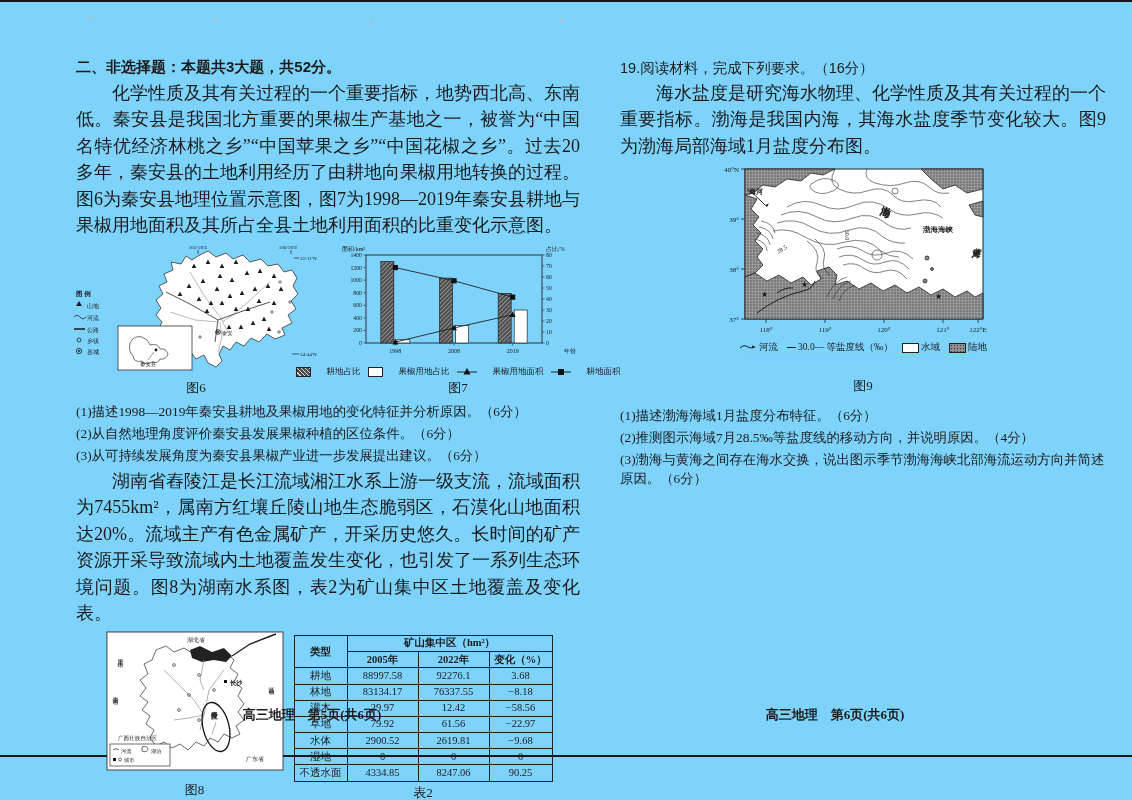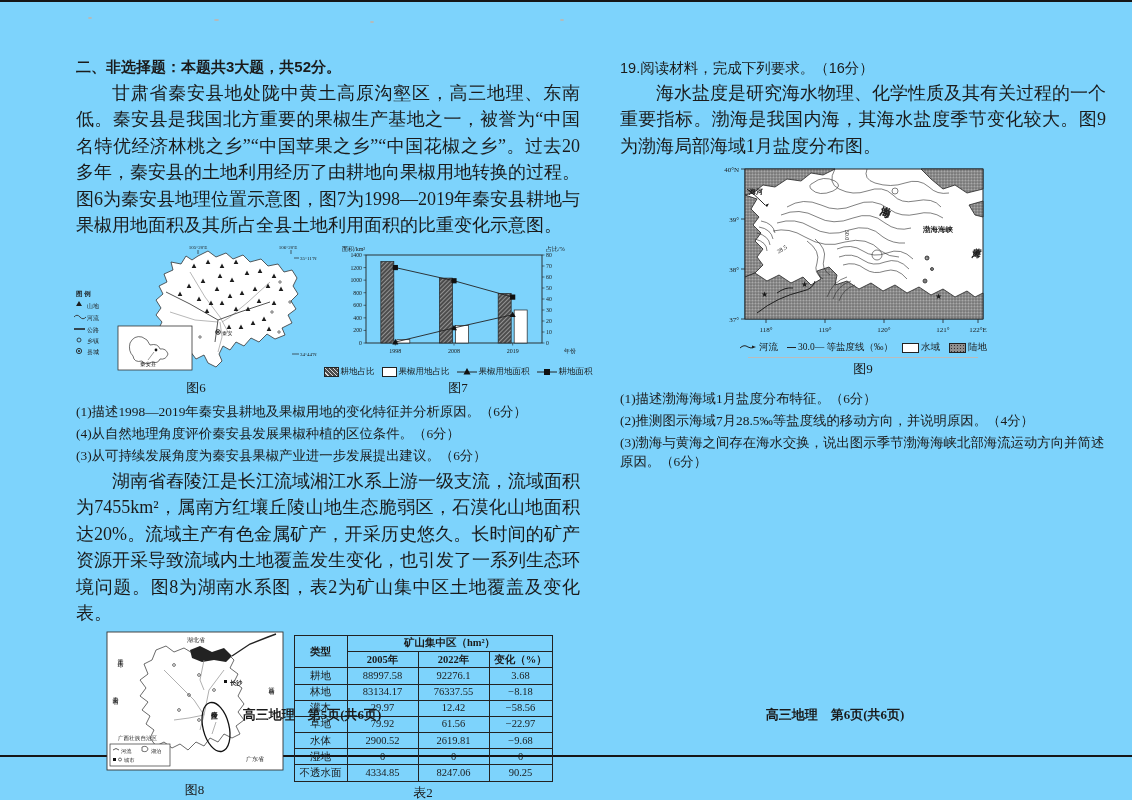--- a/index.html
+++ b/index.html
@@ -16,21 +16,21 @@
   .q-heading{font-family:"Liberation Sans","DejaVu Sans",sans-serif;font-weight:normal;font-size:14.5px;margin:1px 0 2px;}
   .material{font-size:18px;line-height:1.47;text-align:justify;text-indent:2em;margin:1px 0 3px;}
   .questions p{margin:0 0 3px;font-size:13.4px;line-height:1.42;}
   .figrow{display:flex;justify-content:center;align-items:flex-end;gap:8px;margin:2px 0 2px;}
   .figbox{position:relative;}
   .figcap{text-align:center;font-size:13px;margin:1px 0 3px;}
   svg text{font-family:"Liberation Serif","DejaVu Serif",serif;fill:#1b1b1b;}
   .vlabel{position:absolute;writing-mode:vertical-rl;letter-spacing:1px;color:#1d1d1d;}
   
   .chart-legend{display:flex;justify-content:center;gap:7px;font-size:8.5px;margin-top:1px;width:256px;}
-  .chart-legend .item{display:flex;align-items:center;gap:2px;white-space:nowrap;}
+  .chart-legend .item{display:flex;align-items:center;gap:16px;white-space:nowrap;}
   .sw{display:inline-block;width:13px;height:8px;border:1px solid #222;}
   .sw-hatch{background:repeating-linear-gradient(45deg,#4c4c4c 0 2px,#d8d8d8 2px 3px);}
   .sw-white{background:#fff;}
   
   .t2{border-collapse:collapse;font-size:10.5px;}
   .t2 th,.t2 td{border:1px solid #222;padding:0.5px 3px;text-align:center;line-height:1.35;}
   .t2 th{font-weight:bold;}
   .tblcap{text-align:center;font-size:13px;margin-top:2px;}
   
   .map-legend{display:flex;justify-content:center;align-items:center;gap:9px;font-size:9.5px;margin-top:2px;width:300px;}
@@ -50,21 +50,21 @@
   <div class="scan-edge-top"></div>
   <div class="scan-edge-bottom"></div>
   <div class="speck" style="left:88px;top:17px;width:4px;height:2px;"></div>
   <div class="speck" style="left:214px;top:19px;width:5px;height:2px;"></div>
   <div class="speck" style="left:370px;top:21px;width:4px;height:2px;"></div>
   <div class="speck" style="left:560px;top:19px;width:4px;height:2px;"></div>
 
   <div class="page-col page-left">
     <div class="section-header">二、非选择题：本题共3大题，共52分。</div>
 
-    <p class="material">甘肃省秦安县地处陇中黄土高原沟壑区，高三地理、东南低。秦安县是我国北方重要的果椒生产基地之一，被誉为“中国名特优经济林桃之乡”“中国苹果之乡”“中国花椒之乡”。过去20多年，秦安县的土地利用经历了由耕地向果椒用地转换的过程。图6为秦安县地理位置示意图，图7为1998—2019年秦安县耕地与果椒用地面积及其所占全县土地利用面积的比重变化示意图。</p>
+    <p class="material">化学性质及其有关过程的一个重要指标，地势西北高、东南低。秦安县是我国北方重要的果椒生产基地之一，被誉为“中国名特优经济林桃之乡”“中国苹果之乡”“中国花椒之乡”。过去20多年，秦安县的土地利用经历了由耕地向果椒用地转换的过程。图6为秦安县地理位置示意图，图7为1998—2019年秦安县耕地与果椒用地面积及其所占全县土地利用面积的比重变化示意图。</p>
 
     <div class="figrow">
 
       <div class="figbox">
         <svg width="252" height="132" viewBox="0 0 252 132">
           <defs>
             <path id="mtn" d="M0,-2.6 L2.3,2 L-2.3,2 Z" fill="#1d1d1d"></path>
           </defs>
 
           <g>
@@ -255,21 +255,21 @@
               </svg>
             <span>耕地面积</span>
           </span>
         </div>
         <div class="figcap">图7</div>
       </div>
     </div>
 
     <div class="questions">
       <p>(1)描述1998—2019年秦安县耕地及果椒用地的变化特征并分析原因。（6分）</p>
-      <p>(4)从自然地理角度评价秦安县发展果椒种植的区位条件。（6分）</p>
+      <p>(2)从自然地理角度评价秦安县发展果椒种植的区位条件。（6分）</p>
       <p>(3)从可持续发展角度为秦安县果椒产业进一步发展提出建议。（6分）</p>
     </div>
 
     <p class="material">湖南省舂陵江是长江流域湘江水系上游一级支流，流域面积为7455km²，属南方红壤丘陵山地生态脆弱区，石漠化山地面积达20%。流域主产有色金属矿产，开采历史悠久。长时间的矿产资源开采导致流域内土地覆盖发生变化，也引发了一系列生态环境问题。图8为湖南水系图，表2为矿山集中区土地覆盖及变化表。</p>
 
     <div class="figrow">
 
       <div class="figbox">
         <svg width="182" height="146" viewBox="0 0 182 146">
           <rect x="3" y="2" width="176" height="138" fill="#fff" stroke="#333" stroke-width="0.9"></rect>
@@ -499,21 +499,21 @@
         </span>
         <span class="item">
           <span class="sw2 sw2-water"></span>
           <span>水域</span>
         </span>
         <span class="item">
           <span class="sw2 sw2-land"></span>
           <span>陆地</span>
         </span>
       </div>
-      <div class="figcap" style="width:230px;border-top:1px solid #bbb;padding-top:2px;margin-top:3px;">图9</div>
+      <div class="figcap" style="width:230px;border-top:1px solid #bbb;padding-top:19px;margin-top:3px;">图9</div>
     </div>
 
     <div class="questions" style="margin-top:8px;">
       <p>(1)描述渤海海域1月盐度分布特征。（6分）</p>
       <p>(2)推测图示海域7月28.5‰等盐度线的移动方向，并说明原因。（4分）</p>
       <p>(3)渤海与黄海之间存在海水交换，说出图示季节渤海海峡北部海流运动方向并简述原因。（6分）</p>
     </div>
   </div>
 
   <div class="footer footer-left">高三地理　第5页(共6页)</div>

